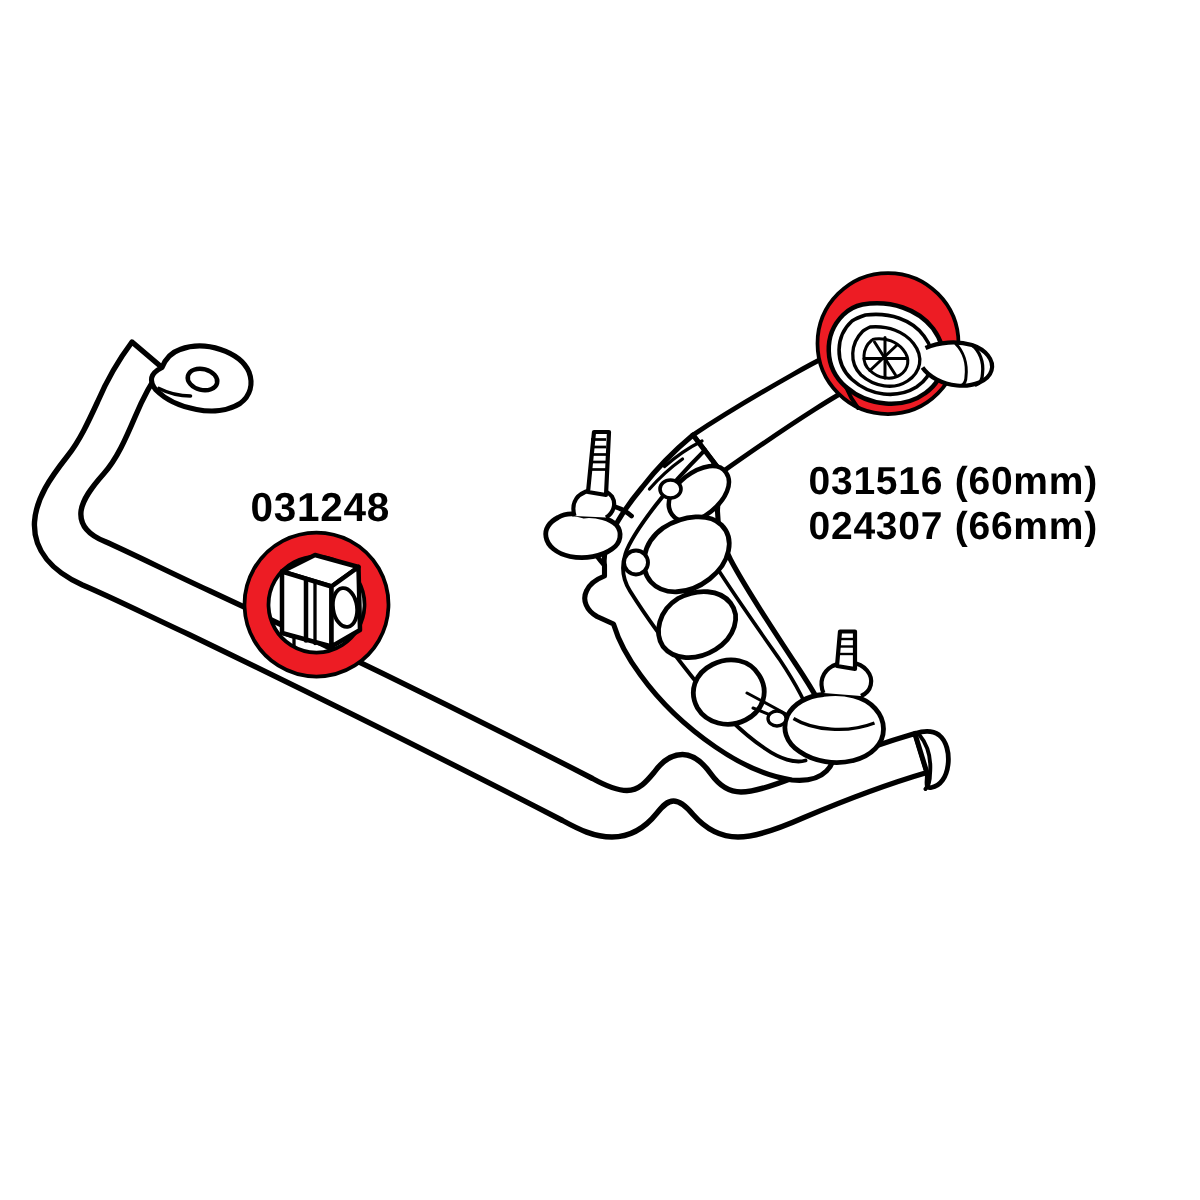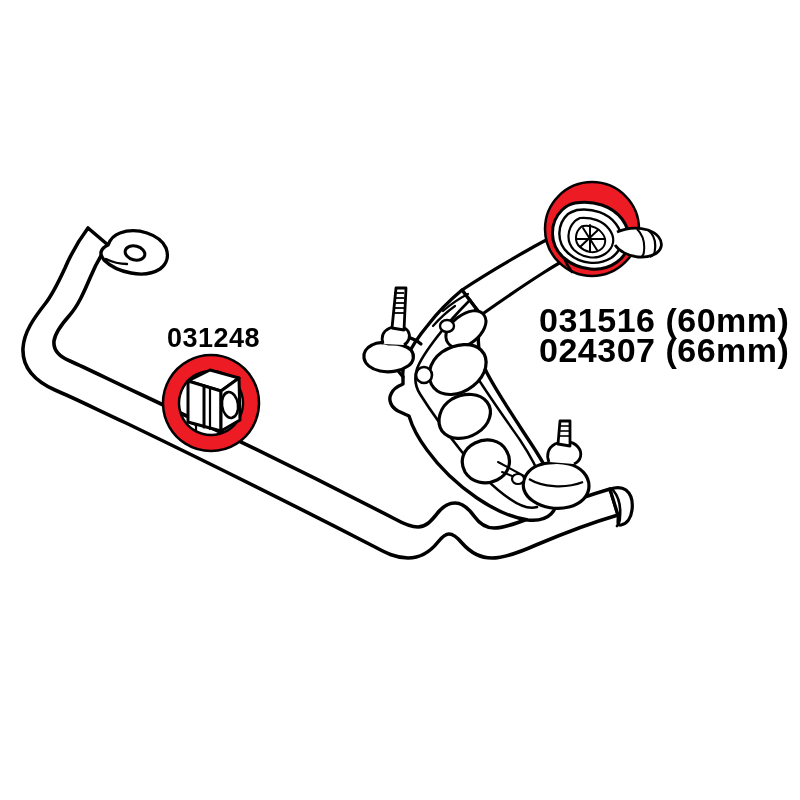--- a/index.html
+++ b/index.html
@@ -33,21 +33,21 @@
   }
   #label-031248 {
     left: 167px;
     top: 325px;
     font-size: 27px;
     line-height: 27px;
   }
   #label-group-right {
     left: 539px;
     top: 305px;
-    font-size: 34px;
+    font-size: 26px;
     line-height: 30px;
   }
   #label-group-right div { display: block; }
 </style>
 </head>
 <body>
 
 <div id="canvas">
 
   <svg id="diagram-svg" viewBox="0 0 800 800" xmlns="http://www.w3.org/2000/svg">

